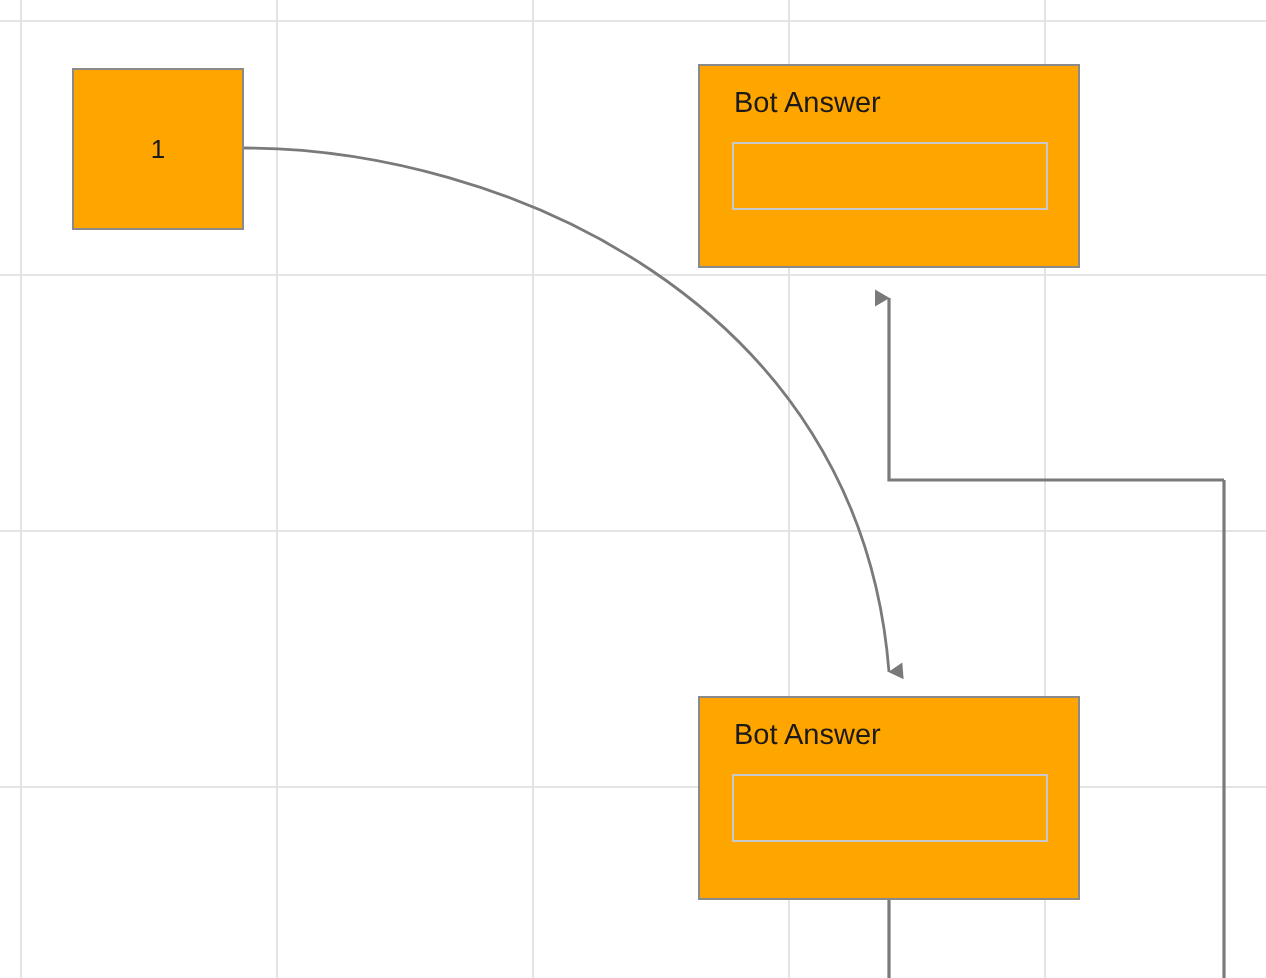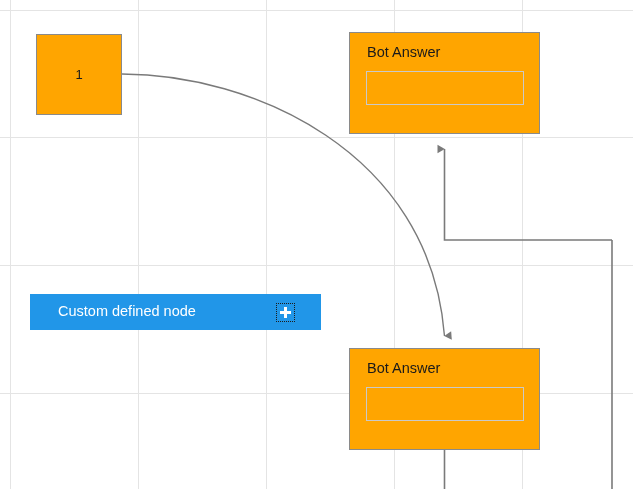--- a/index.html
+++ b/index.html
@@ -172,18 +172,14 @@
   <div class="node" style="left:349px; top:32px; width:191px; height:102px;">
     <div class="node-title">Bot Answer</div>
     <div class="node-field"></div>
   </div>
 
   <div class="node" style="left:349px; top:348px; width:191px; height:102px;">
     <div class="node-title">Bot Answer</div>
     <div class="node-field"></div>
   </div>
 
-  <div class="palette-item" style="left:30px; top:294px; width:291px; height:36px;">
-    <span class="palette-label">Custom defined node</span>
-    <span class="palette-add-icon"></span>
-  </div>
 
 </div>
 
 </body></html>

